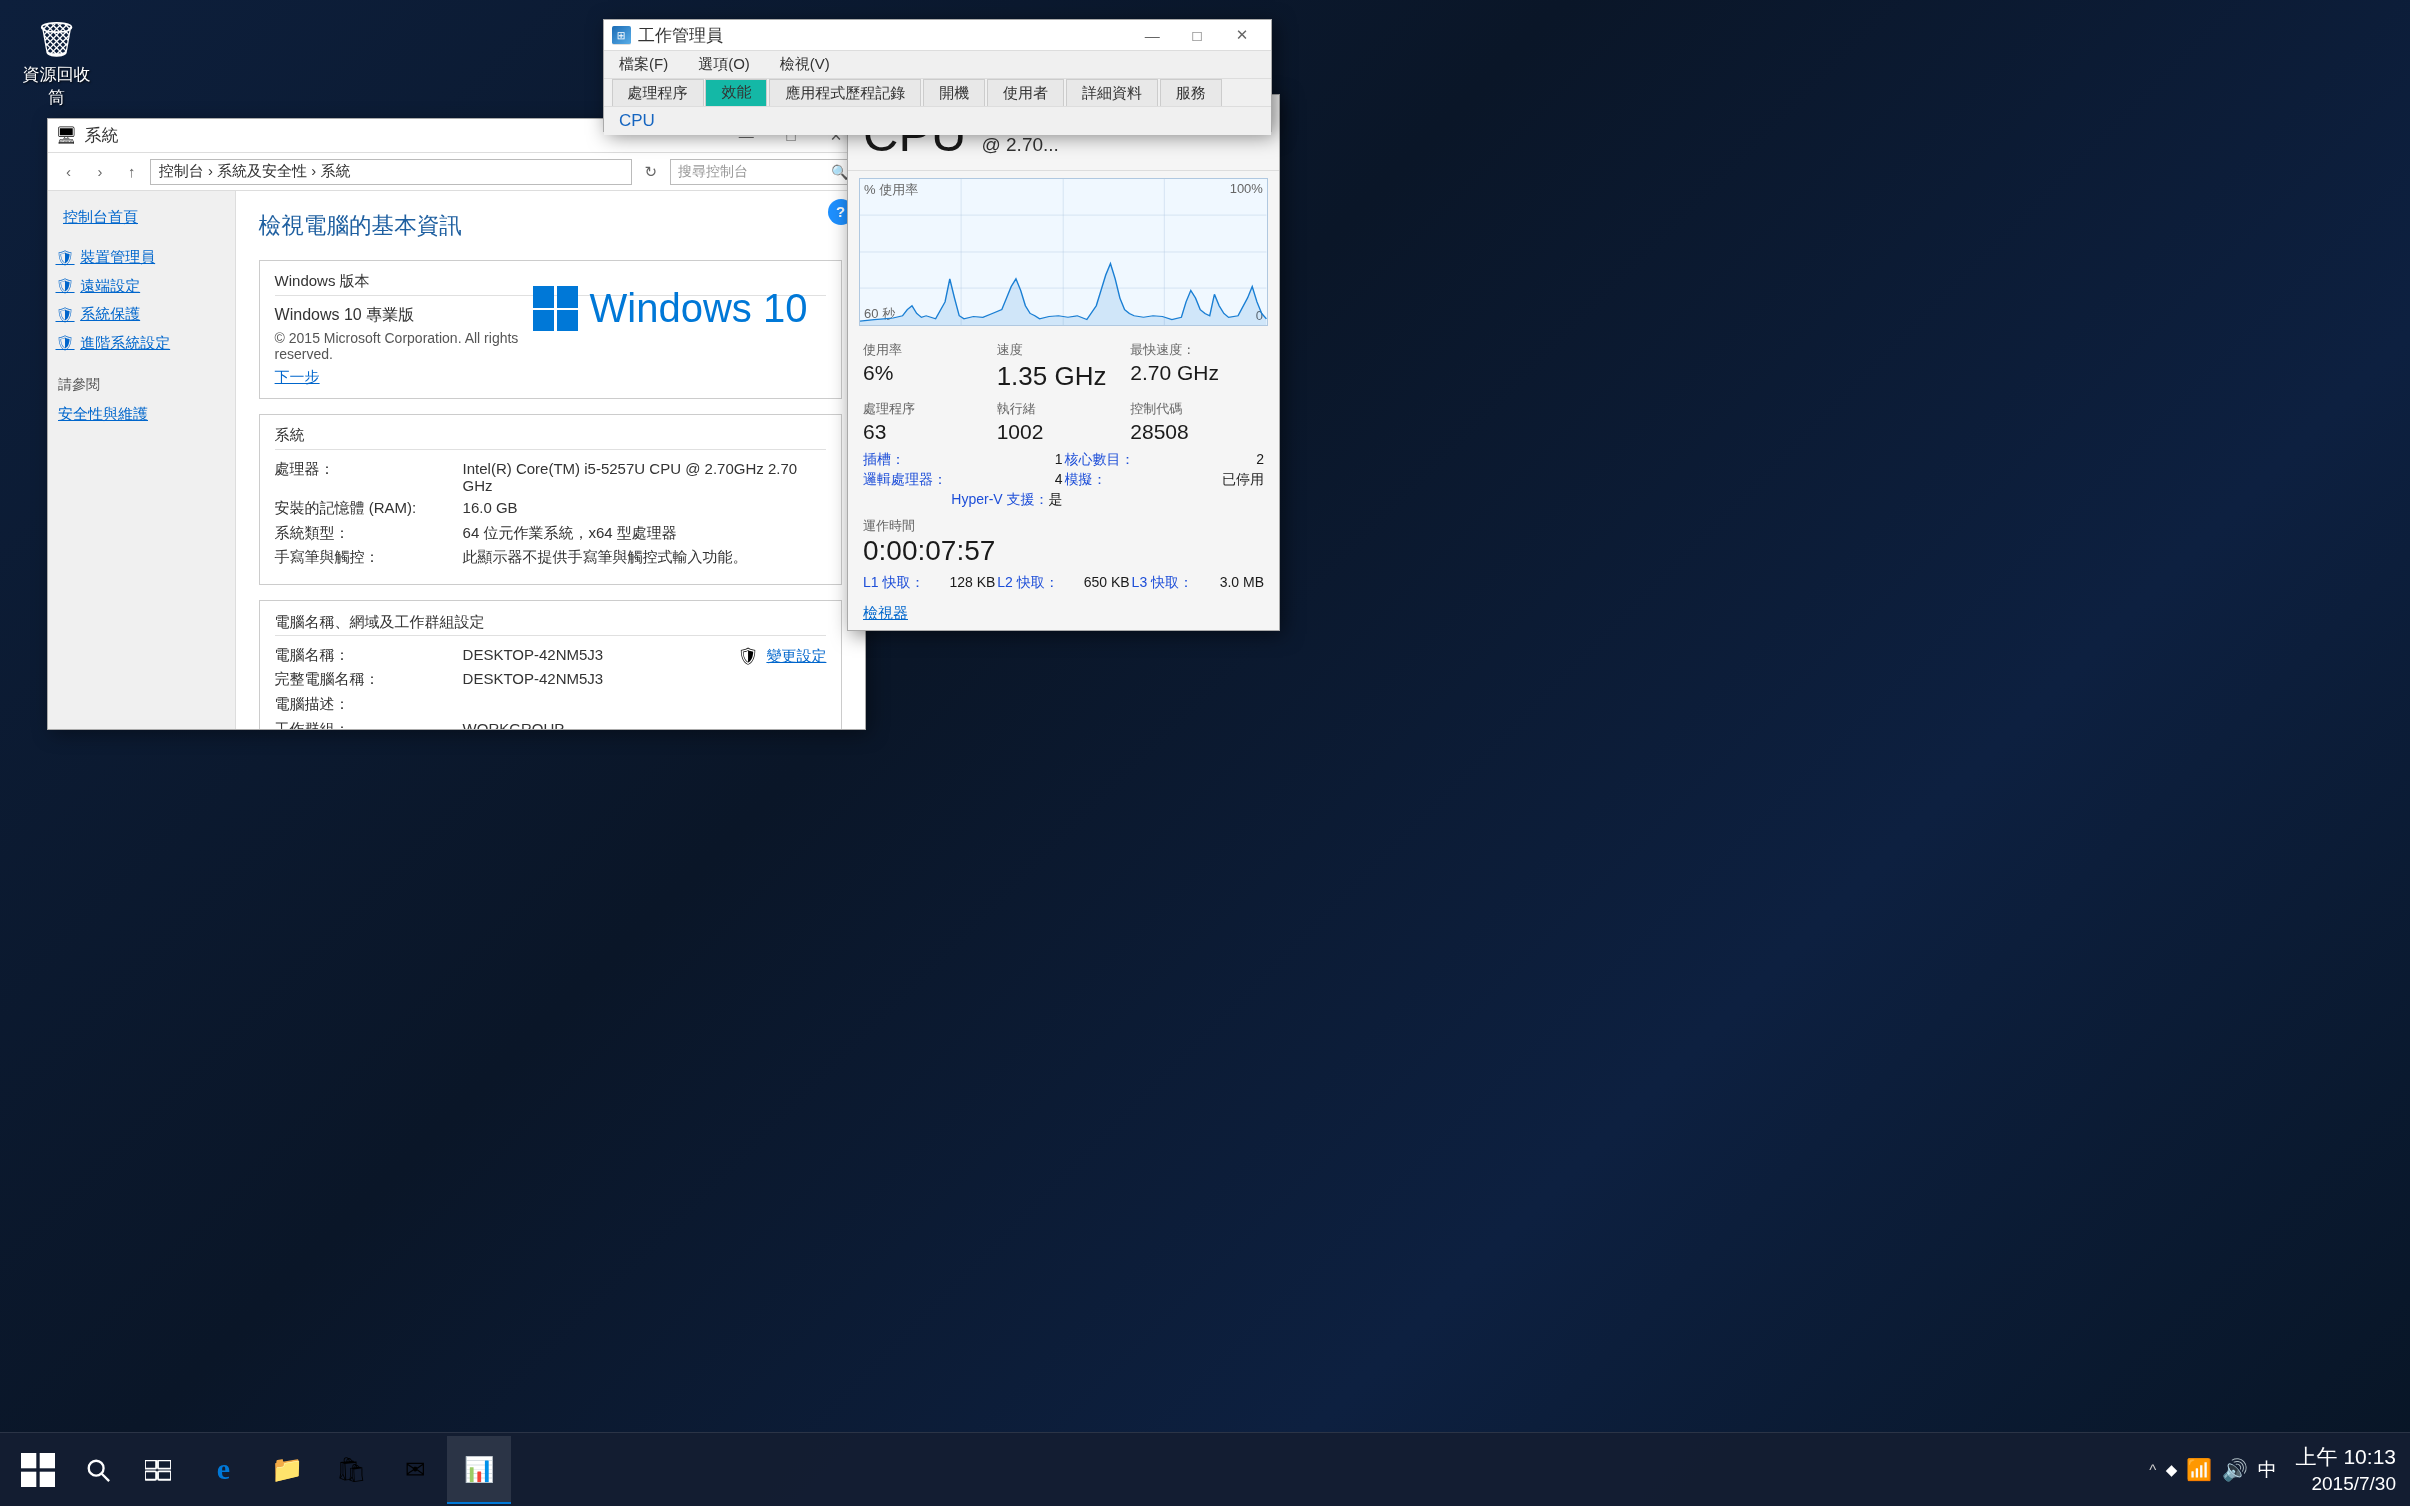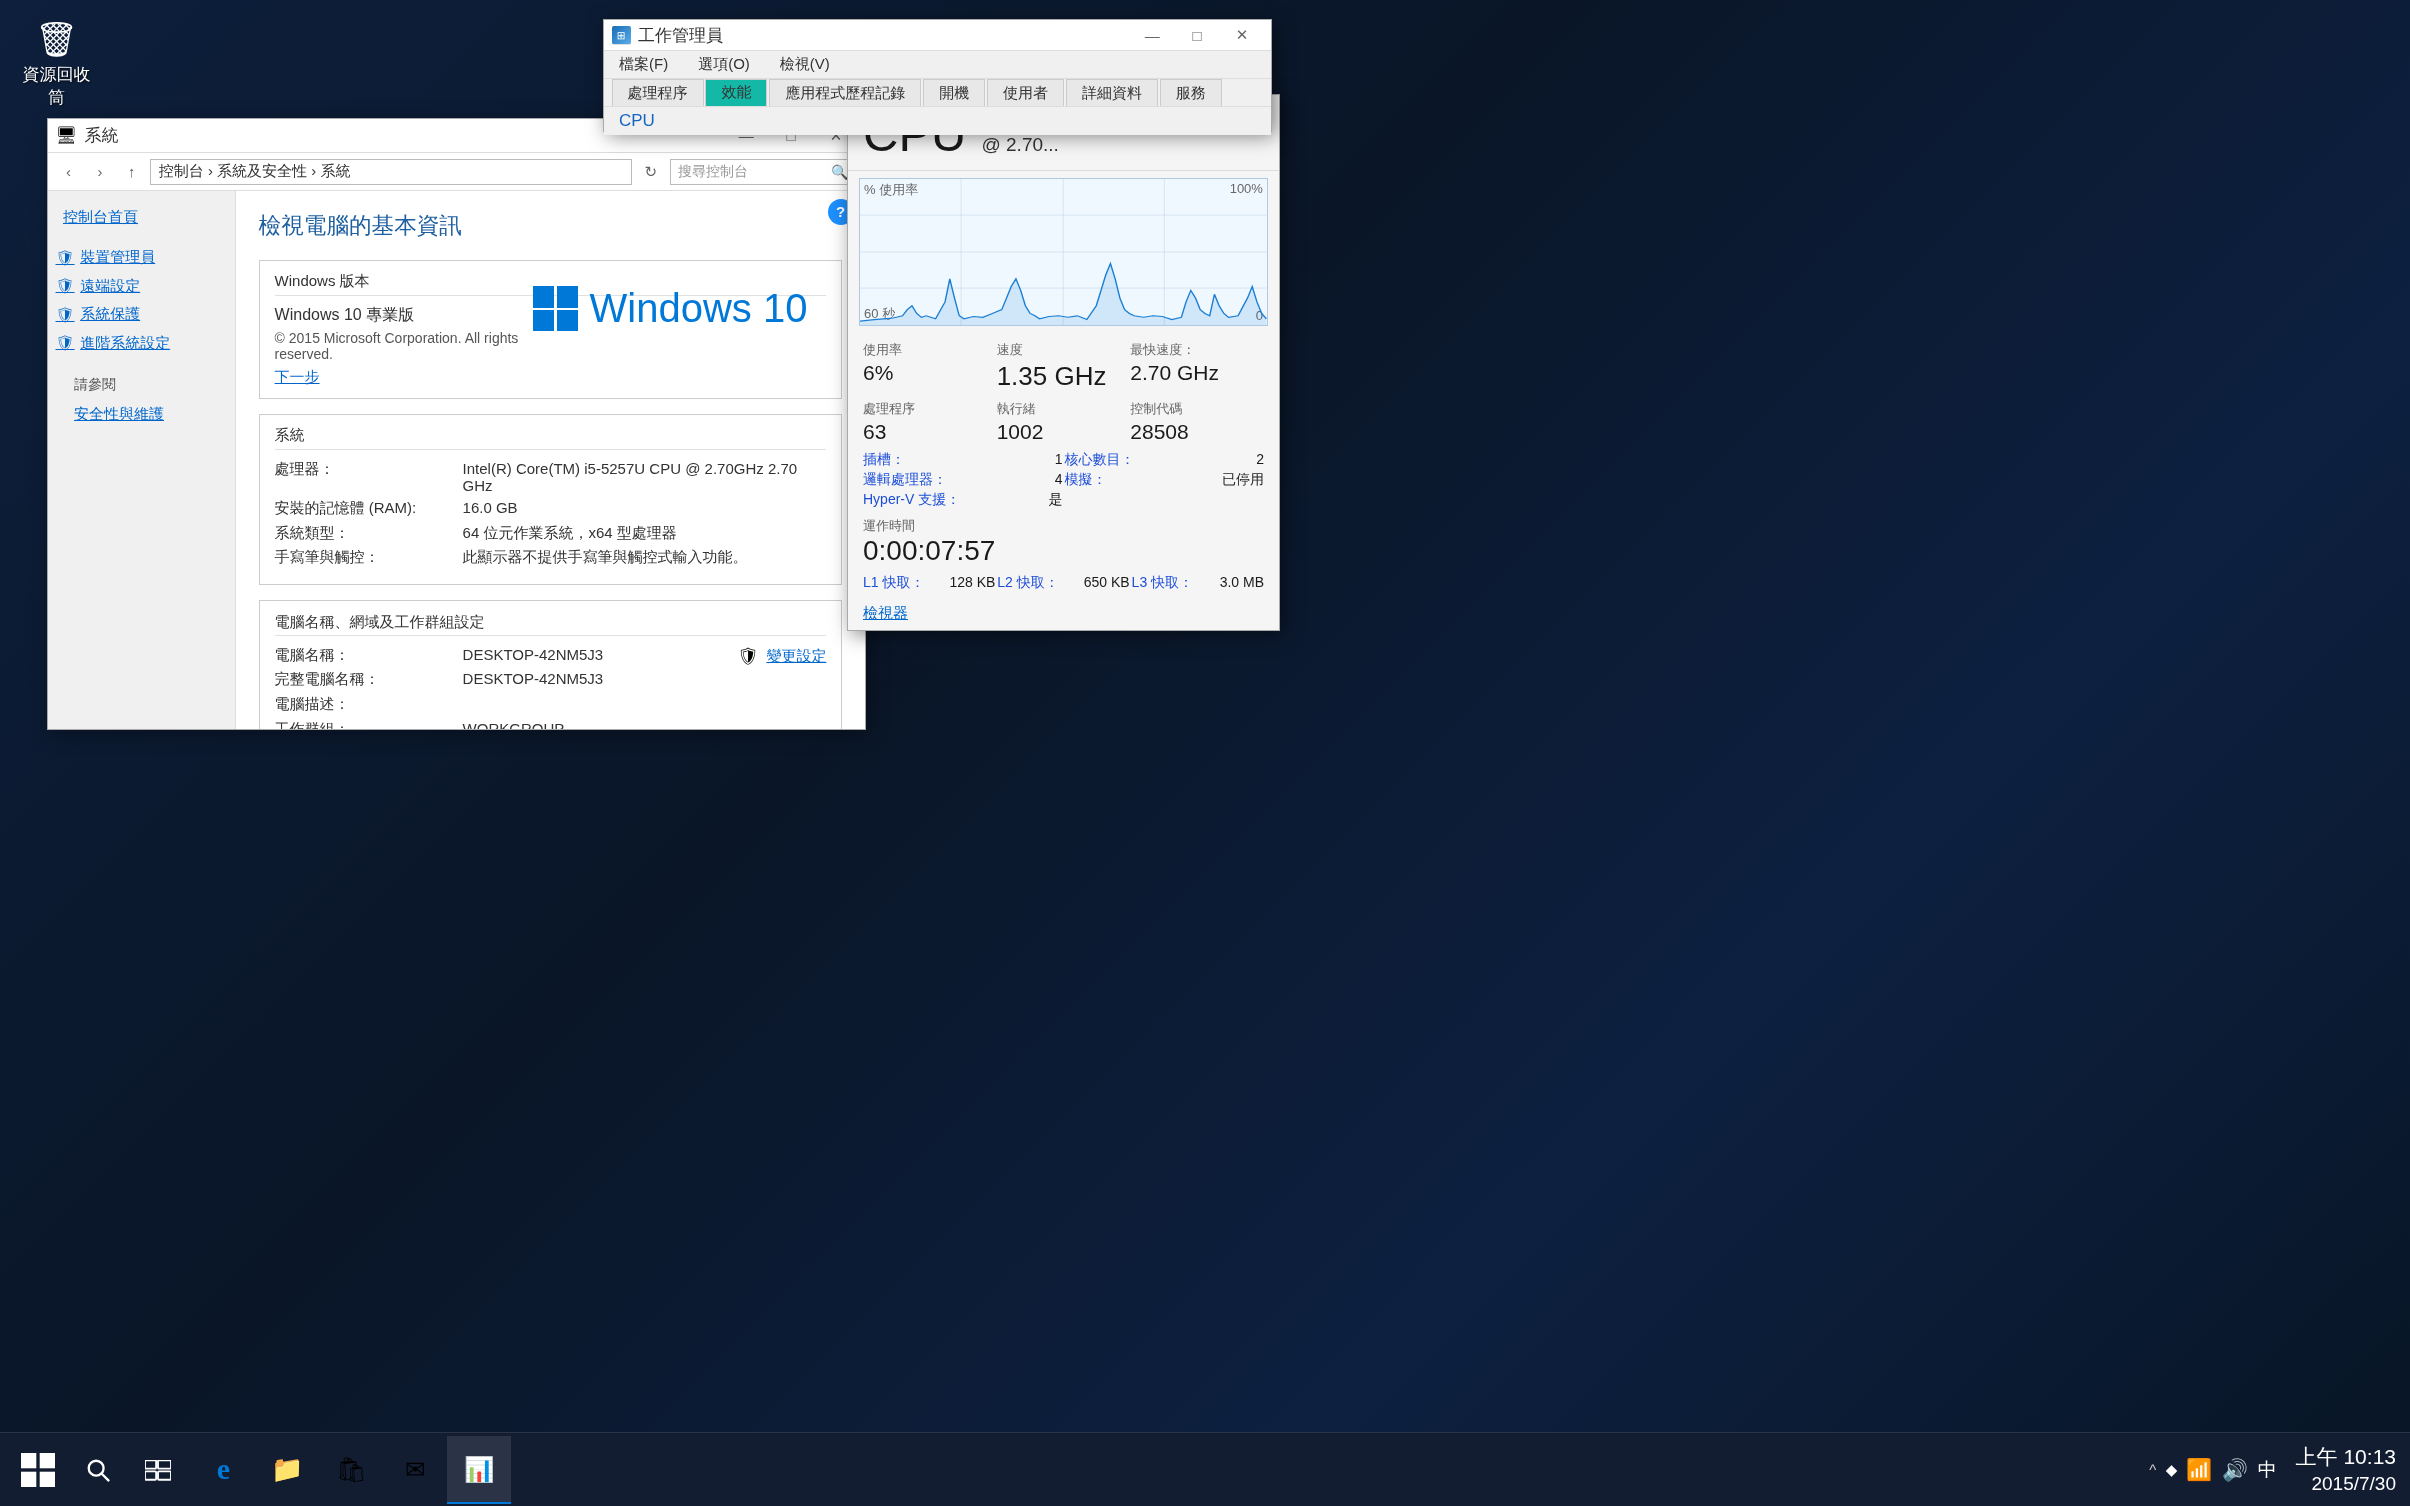--- a/index.html
+++ b/index.html
@@ -628,21 +628,21 @@
         <span class="ri-value">2</span>
       </div>
       <div style="display:flex;justify-content:space-between;">
         <span class="ri-label">邏輯處理器：</span>
         <span class="ri-value">4</span>
       </div>
       <div style="display:flex;justify-content:space-between;">
         <span class="ri-label">模擬：</span>
         <span class="ri-value">已停用</span>
       </div>
-      <div style="display:flex;justify-content:space-between;">
+      <div style="display:flex;justify-content:flex-end;">
         <span class="ri-label">Hyper-V 支援：</span>
         <span class="ri-value">是</span>
       </div>
     </div>
 
     <div style="padding:3.8px 15px;">
       <div class="uptime-label">運作時間</div>
       <div class="uptime-value">0:00:07:57</div>
     </div>
 
@@ -705,21 +705,21 @@
           <div class="sidebar-item">
             <span class="shield-icon">🛡</span>
             <span>系統保護</span>
           </div>
           <div class="sidebar-item">
             <span class="shield-icon">🛡</span>
             <span>進階系統設定</span>
           </div>
         </div>
 
-        <div style="margin-top:19px;padding:0 26px;">
+        <div style="margin-top:19px;padding:0 10px;">
           <div style="font-size:14px;color:#555;margin-bottom:5.6px;">請參閱</div>
           <div class="sidebar-link" style="padding-left:0;">安全性與維護</div>
         </div>
       </div>
 
       <div class="window-main">
         <div class="help-btn">?</div>
 
         <div class="page-title">檢視電腦的基本資訊</div>
 

